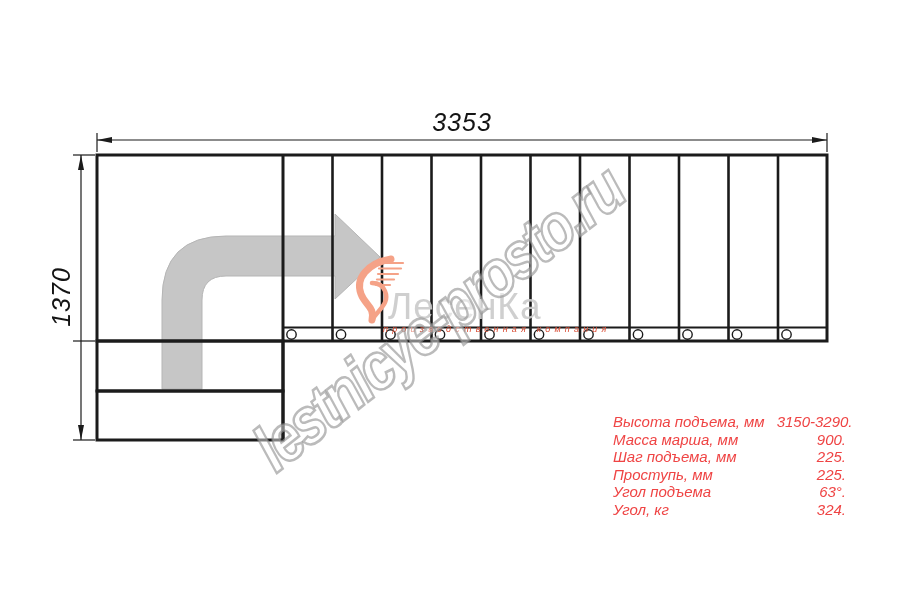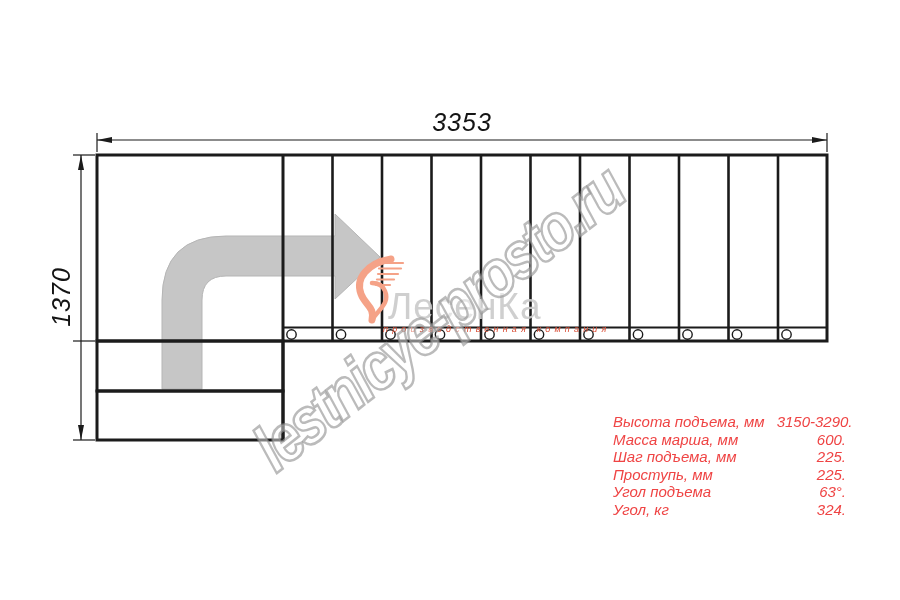--- a/index.html
+++ b/index.html
@@ -118,21 +118,21 @@
 
   <div class="watermark">lestnicye-prosto.ru</div>
 
   <div class="specs">
     <div class="spec-row">
       <span class="spec-label">Высота подъема, мм</span>
       <span class="spec-value">3150-3290.</span>
     </div>
     <div class="spec-row">
       <span class="spec-label">Масса марша, мм</span>
-      <span class="spec-value">600.</span>
+      <span class="spec-value">900.</span>
     </div>
     <div class="spec-row">
       <span class="spec-label">Шаг подъема, мм</span>
       <span class="spec-value">225.</span>
     </div>
     <div class="spec-row">
       <span class="spec-label">Проступь, мм</span>
       <span class="spec-value">225.</span>
     </div>
     <div class="spec-row">

